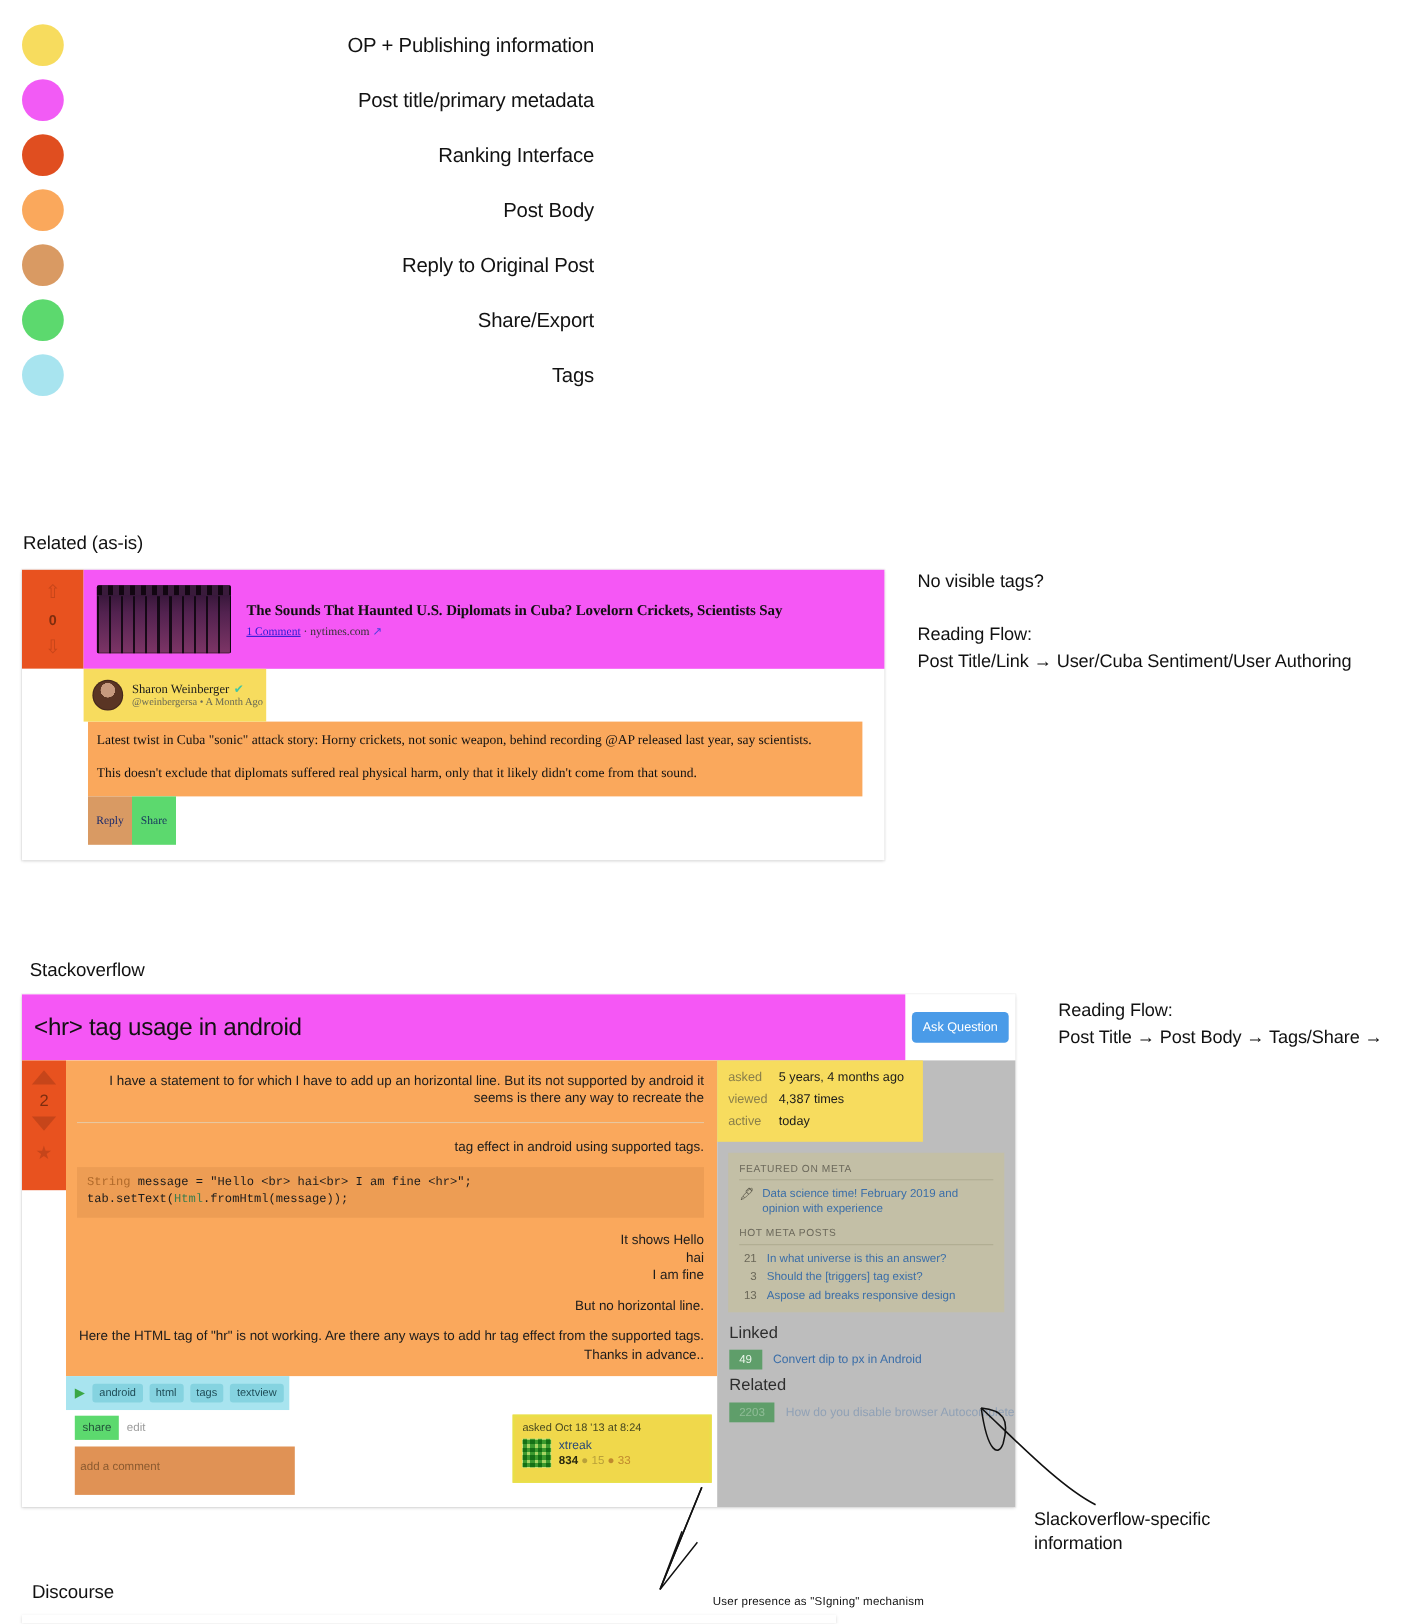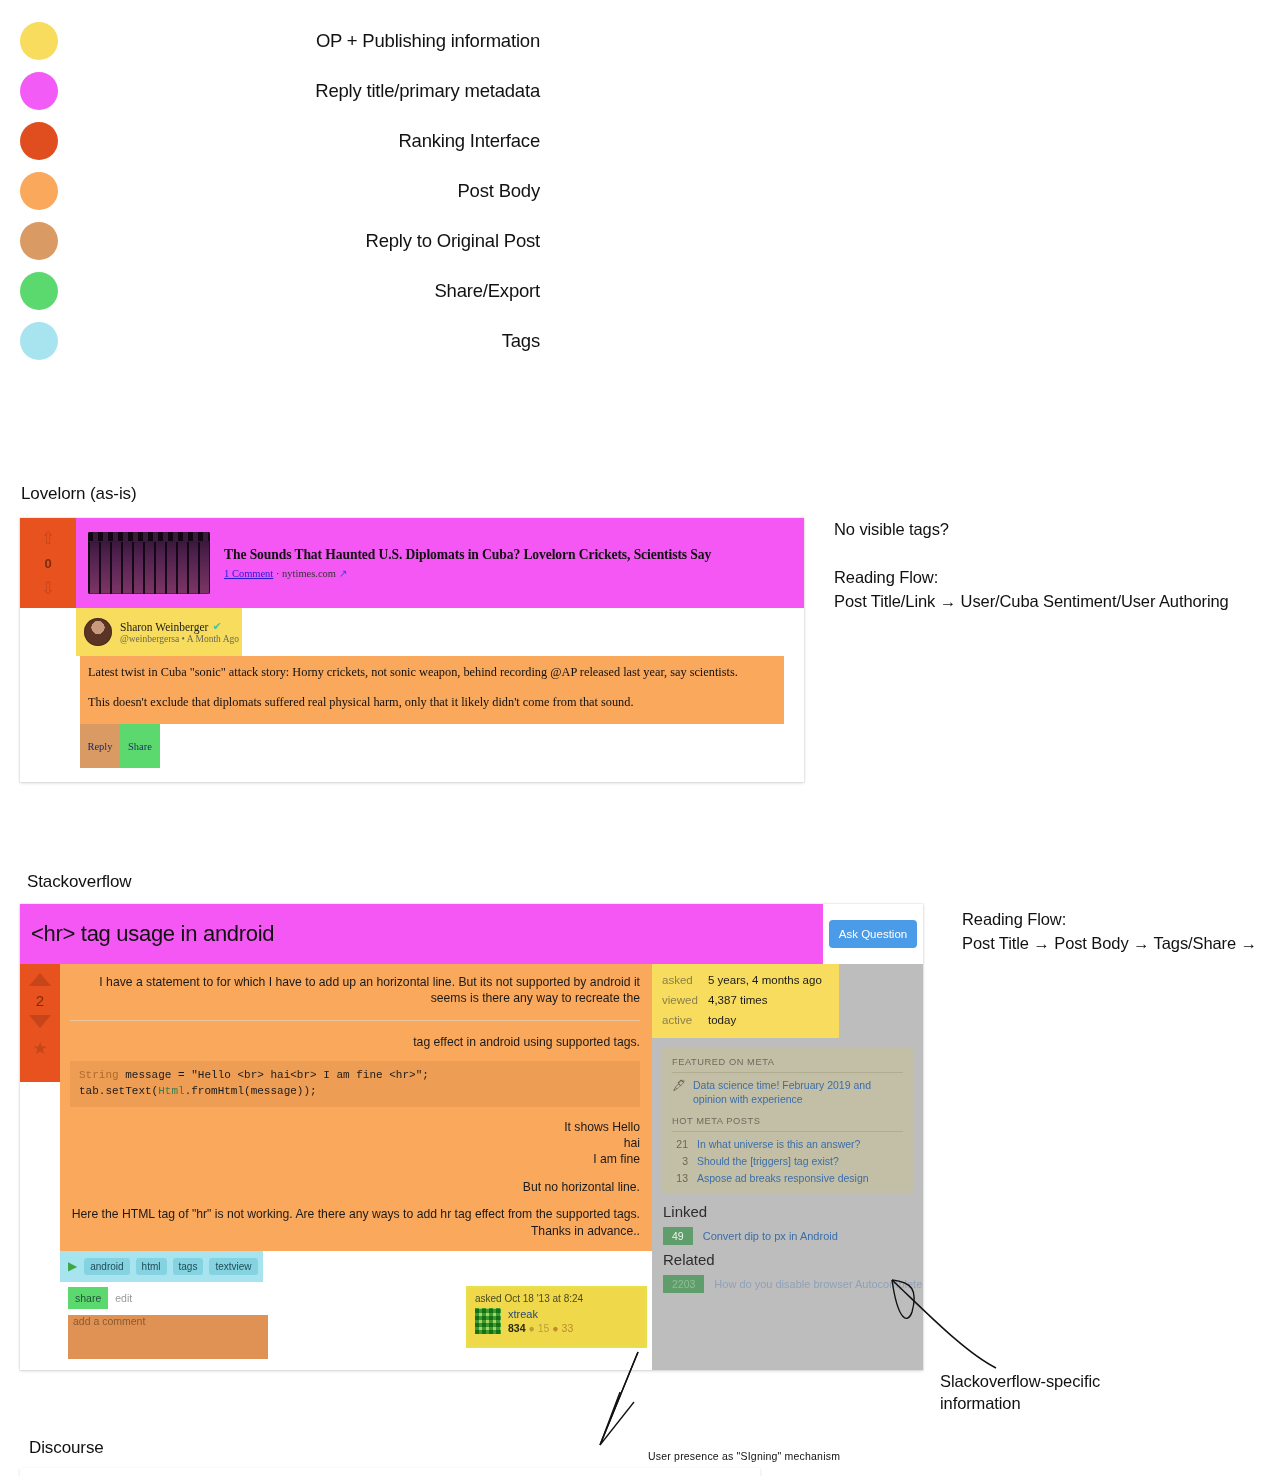--- a/index.html
+++ b/index.html
@@ -164,21 +164,21 @@
   }
   .tag-andicon { color:#3ba745; font-size:12px; margin-right:1px; }
 
   .so-sharerow { display:flex; align-items:center; height:33px; background:#fff; }
   .so-share { background:#5CD96E; color:#22523a; font-size:10.5px;
     padding:5px 7px; margin-left:8px; }
   .so-edit { color:#9b9b9b; font-size:10.5px; margin-left:7px; }
 
   .so-comment {
     background:#E09255; width:200px; height:44px; margin-left:8px;
-    display:flex; align-items:flex-start; padding:0 0 7px 5px;
+    display:flex; align-items:center; padding:0 0 7px 5px;
     font-size:10.5px; color:#8a5a30;
   }
 
   .sig-box {
     position:absolute; left:466px; top:1286px; width:181px; height:62px;
     background:#F0D84B; border:2px solid #E8E048; padding:5px 7px;
   }
   .sig-top { font-size:10px; color:#4a4a20; }
   .sig-row { display:flex; gap:7px; align-items:center; margin-top:4px; }
   .sig-av {
@@ -232,21 +232,21 @@
 </head>
 <body>
 
 <div class="legend">
   <div class="legend-row">
     <div class="legend-dot" style="background:#F7DC5E"></div>
     <div class="legend-label">OP + Publishing information</div>
   </div>
   <div class="legend-row">
     <div class="legend-dot" style="background:#F25BF5"></div>
-    <div class="legend-label">Reply title/primary metadata</div>
+    <div class="legend-label">Post title/primary metadata</div>
   </div>
   <div class="legend-row">
     <div class="legend-dot" style="background:#E04E20"></div>
     <div class="legend-label">Ranking Interface</div>
   </div>
   <div class="legend-row">
     <div class="legend-dot" style="background:#FAA85C"></div>
     <div class="legend-label">Post Body</div>
   </div>
   <div class="legend-row">
@@ -256,21 +256,21 @@
   <div class="legend-row">
     <div class="legend-dot" style="background:#5CD96E"></div>
     <div class="legend-label">Share/Export</div>
   </div>
   <div class="legend-row">
     <div class="legend-dot" style="background:#A8E4EF"></div>
     <div class="legend-label">Tags</div>
   </div>
 </div>
 
-<div class="section-heading" style="left:21px; top:484px;">Lovelorn (as-is)</div>
+<div class="section-heading" style="left:21px; top:484px;">Related (as-is)</div>
 
 <div class="card" id="relevant-card">
 
   <div class="rel-top">
     <div class="vote-col">
       <div class="arrow">⇧</div>
       <div class="count">0</div>
       <div class="arrow">⇩</div>
     </div>
     <div class="rel-title-band">

